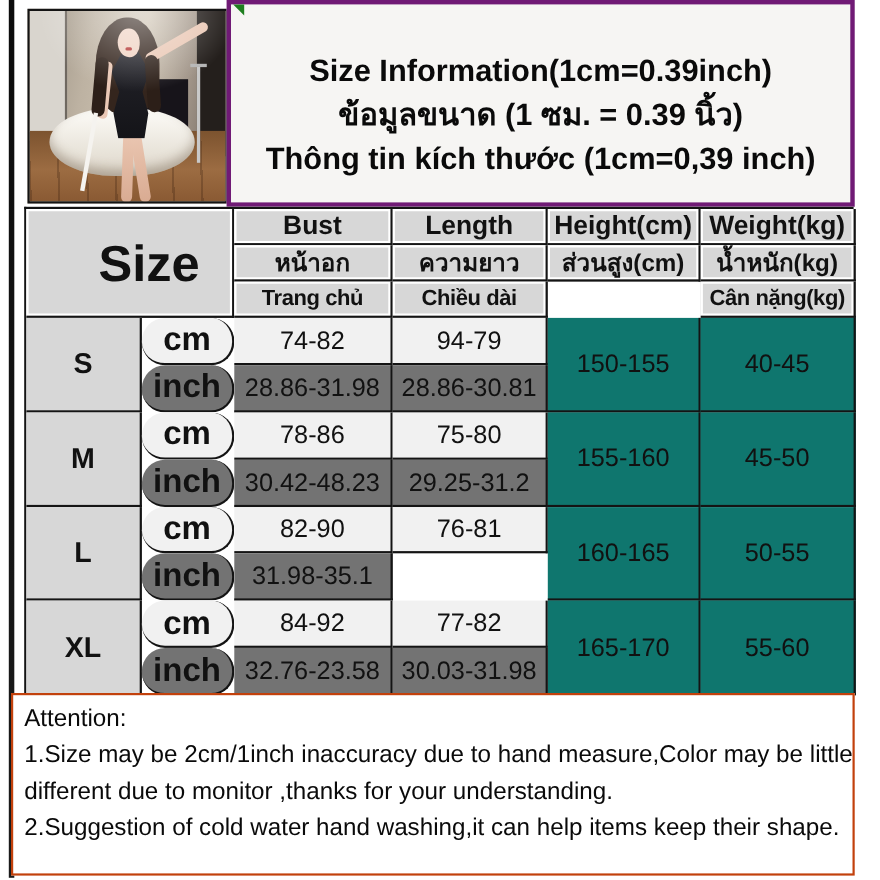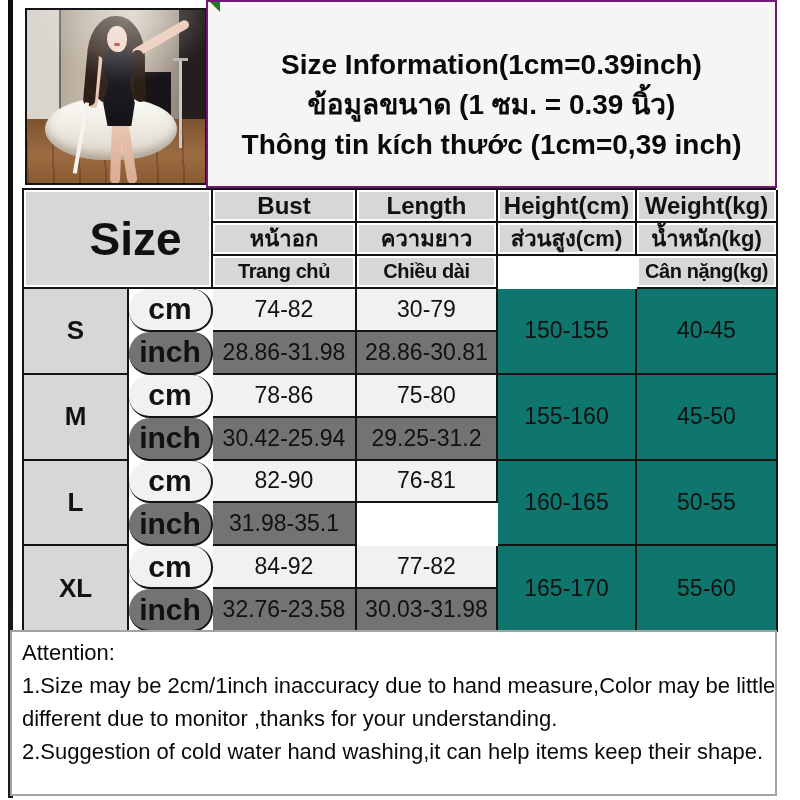--- a/index.html
+++ b/index.html
@@ -27,21 +27,21 @@
   .ph-lips{left:87px;top:33px;width:6px;height:3px;background:#b23130;border-radius:2px;}
   .ph-armR{left:106px;top:40px;width:64px;height:9px;background:#eac8b5;border-radius:5px;transform:rotate(-30deg);transform-origin:left center;}
   .ph-armL{left:64px;top:46px;width:9px;height:52px;background:#eac8b5;border-radius:4px;transform:rotate(6deg);}
   .ph-dress{left:70px;top:34px;width:44px;height:82px;background:linear-gradient(180deg,#23232a,#141418);clip-path:polygon(38% 0%,60% 0%,68% 6%,88% 26%,74% 48%,86% 72%,78% 100%,24% 100%,14% 72%,26% 48%,10% 26%,30% 6%);}
   .ph-leg1{left:84px;top:112px;width:10px;height:62px;background:linear-gradient(180deg,#eac6b1,#d9ab92);border-radius:5px;transform:rotate(2deg);}
   .ph-leg2{left:96px;top:112px;width:10px;height:62px;background:linear-gradient(180deg,#eac6b1,#d9ab92);border-radius:5px;transform:rotate(-9deg);}
   .ph-rod{left:52px;top:92px;width:4px;height:72px;background:#f5f3ef;transform:rotate(10deg);}
   .ph-glow{left:0;top:0;right:0;height:80px;background:radial-gradient(ellipse at 55% 0%,rgba(255,255,255,.45),rgba(255,255,255,0) 65%);}
 
   
-  .title-cell{position:absolute;left:206px;top:0;width:571px;height:188px;background:#f6f5f3;border:2px solid #701a75;display:flex;flex-direction:column;justify-content:center;align-items:center;padding-top:22px;}
+  .title-cell{position:absolute;left:206px;top:0;width:571px;height:188px;background:#f6f5f3;border:4px solid #701a75;display:flex;flex-direction:column;justify-content:center;align-items:center;padding-top:22px;}
   .title-line{font-weight:bold;font-size:28px;line-height:40px;color:#0a0a0a;white-space:nowrap;}
   .corner-marker{position:absolute;left:2px;top:0;width:0;height:0;border-top:10px solid #1e7e1e;border-left:10px solid transparent;}
 
   
   .size-table{position:absolute;left:22px;top:188px;width:754px;height:442px;display:grid;
     grid-template-columns:105px 84px 144px 141px 139px 141px;
     grid-template-rows:33px 33px 33px repeat(8,42.875px);
     border-top:2px solid #141414;border-left:2px solid #141414;background:#fff;}
   .cell{border-right:2px solid #141414;border-bottom:2px solid #141414;display:flex;align-items:center;justify-content:center;overflow:hidden;}
   .hdr{background:#d7d7d7;font-weight:bold;box-shadow:inset 0 0 0 2px #fff;}
@@ -50,21 +50,21 @@
   .hdr.r3{font-size:20px;letter-spacing:-0.4px;}
   .corner{grid-column:1/3;grid-row:1/4;background:#d7d7d7;font-weight:bold;font-size:46px;box-shadow:inset 0 0 0 2px #fff;padding-left:36px;}
   .szlab{background:#d7d7d7;font-weight:bold;font-size:26px;}
   .unit{font-weight:bold;font-size:30px;border-radius:21px;}
   .val{font-size:23px;}
   .tint{background:#f1f1f1;}
   .white{background:#737373;}
   .span2{background:#0f766e;}
 
   
-  .attention{position:absolute;left:10px;top:630px;width:767px;height:166px;border:2px solid #a3a3a3;background:#fff;padding:4px 10px;}
+  .attention{position:absolute;left:10px;top:630px;width:767px;height:166px;border:2px solid #c2410c;background:#fff;padding:4px 10px;}
   .att-line{font-size:22px;line-height:33px;color:#0a0a0a;white-space:nowrap;}
 </style>
 </head>
 <body>
 
 <div id="page">
 
   <div class="edge-bar"></div>
 
   <div class="photo">
@@ -108,35 +108,35 @@
     <div class="cell hdr r2" style="grid-column:4;grid-row:2">ความยาว</div>
     <div class="cell hdr r2" style="grid-column:5;grid-row:2">ส่วนสูง(cm)</div>
     <div class="cell hdr r2" style="grid-column:6;grid-row:2">น้ำหนัก(kg)</div>
     <div class="cell hdr r3" style="grid-column:3;grid-row:3">Trang chủ</div>
     <div class="cell hdr r3" style="grid-column:4;grid-row:3">Chiều dài</div>
     <div class="cell hdr r3" style="grid-column:6;grid-row:3">Cân nặng(kg)</div>
 
     <div class="cell szlab" style="grid-column:1;grid-row:4/6">S</div>
     <div class="cell unit tint" style="grid-column:2;grid-row:4">cm</div>
     <div class="cell val tint" style="grid-column:3;grid-row:4">74-82</div>
-    <div class="cell val tint" style="grid-column:4;grid-row:4">30-79</div>
+    <div class="cell val tint" style="grid-column:4;grid-row:4">94-79</div>
     <div class="cell val span2" style="grid-column:5;grid-row:4/6">150-155</div>
     <div class="cell val span2" style="grid-column:6;grid-row:4/6">40-45</div>
     <div class="cell unit white" style="grid-column:2;grid-row:5">inch</div>
     <div class="cell val white" style="grid-column:3;grid-row:5">28.86-31.98</div>
     <div class="cell val white" style="grid-column:4;grid-row:5">28.86-30.81</div>
 
     <div class="cell szlab" style="grid-column:1;grid-row:6/8">M</div>
     <div class="cell unit tint" style="grid-column:2;grid-row:6">cm</div>
     <div class="cell val tint" style="grid-column:3;grid-row:6">78-86</div>
     <div class="cell val tint" style="grid-column:4;grid-row:6">75-80</div>
     <div class="cell val span2" style="grid-column:5;grid-row:6/8">155-160</div>
     <div class="cell val span2" style="grid-column:6;grid-row:6/8">45-50</div>
     <div class="cell unit white" style="grid-column:2;grid-row:7">inch</div>
-    <div class="cell val white" style="grid-column:3;grid-row:7">30.42-25.94</div>
+    <div class="cell val white" style="grid-column:3;grid-row:7">30.42-48.23</div>
     <div class="cell val white" style="grid-column:4;grid-row:7">29.25-31.2</div>
 
     <div class="cell szlab" style="grid-column:1;grid-row:8/10">L</div>
     <div class="cell unit tint" style="grid-column:2;grid-row:8">cm</div>
     <div class="cell val tint" style="grid-column:3;grid-row:8">82-90</div>
     <div class="cell val tint" style="grid-column:4;grid-row:8">76-81</div>
     <div class="cell val span2" style="grid-column:5;grid-row:8/10">160-165</div>
     <div class="cell val span2" style="grid-column:6;grid-row:8/10">50-55</div>
     <div class="cell unit white" style="grid-column:2;grid-row:9">inch</div>
     <div class="cell val white" style="grid-column:3;grid-row:9">31.98-35.1</div>

